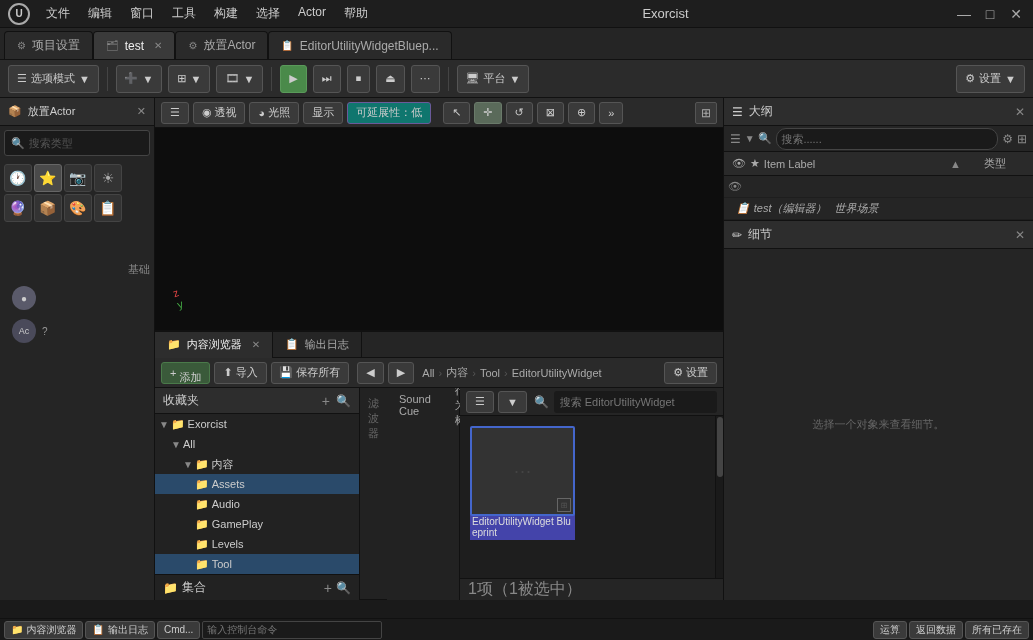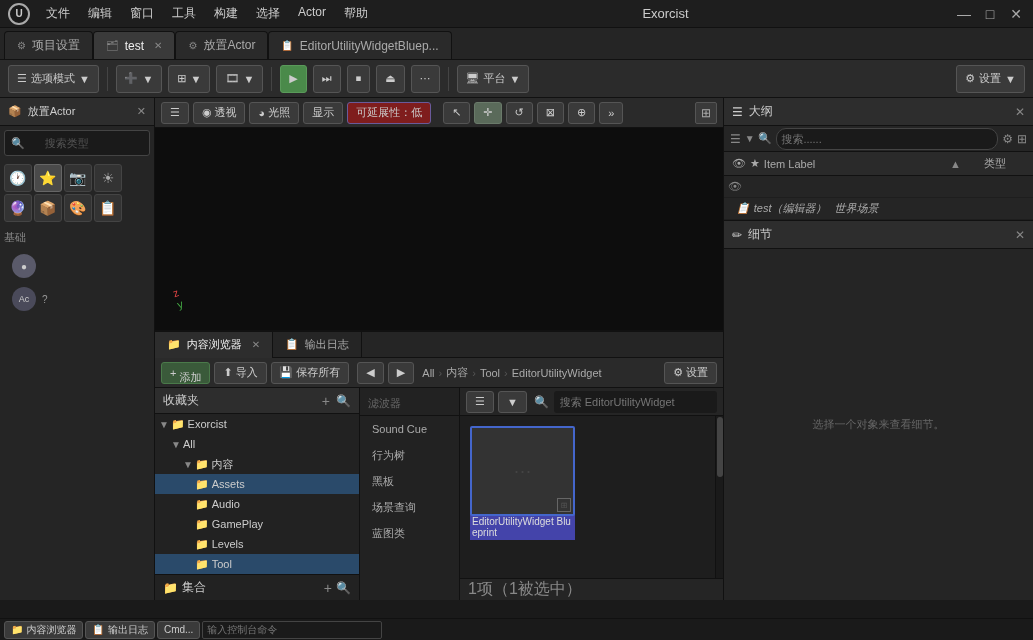--- a/index.html
+++ b/index.html
@@ -182,24 +182,25 @@
       border-radius: 3px;
       display: flex;
       align-items: center;
       justify-content: center;
       cursor: pointer;
       color: #aaa;
       font-size: 14px;
     }
     .category-btn.active { background: #4a4a4a; border-color: #666; }
     .base-label {
-      text-align: left;
+      text-align: right;
       padding: 4px;
       color: #888;
       font-size: 11px;
+      margin-top: 32px;
     }
     .actor-item {
       display: flex;
       align-items: center;
       gap: 6px;
       padding: 4px 8px;
       cursor: pointer;
       border-radius: 3px;
       margin: 1px 4px;
     }
@@ -229,21 +230,21 @@
       border: 1px solid #555;
       border-radius: 3px;
       color: #ccc;
       cursor: pointer;
       display: flex;
       align-items: center;
       gap: 3px;
       font-size: 11px;
     }
     .vp-btn.highlight { background: #5a6a5a; border-color: #6a7a6a; }
-    .vp-btn.accent { background: #7f1d1d; border-color: #6a5a9a; }
+    .vp-btn.accent { background: #0f766e; border-color: #6a5a9a; }
     .viewport-content {
       flex: 1;
       background: #0d0d0d;
       position: relative;
     }
     .axis-indicator {
       position: absolute;
       bottom: 20px;
       left: 20px;
       color: #e04444;
@@ -422,21 +423,20 @@
     }
     .tree-item.selected { background: #2a4a6a; }
     .tree-indent { width: 12px; }
     .tree-arrow { color: #888; font-size: 10px; margin-right: 2px; }
     .tree-folder { color: #d4a844; margin-right: 3px; }
     .filter-panel {
       width: 100px;
       background: #222;
       border-right: 1px solid #111;
       display: flex;
-      flex-direction: column;
       padding-top: 4px;
     }
     .filter-item {
       height: 24px;
       padding: 0 8px;
       display: flex;
       align-items: center;
       cursor: pointer;
       font-size: 11px;
       color: #aaa;
@@ -664,21 +664,21 @@
 <div style="display:flex; height: 502px; position:relative;">
 
   <div class="left-panel">
     <div class="panel-header">
       <span>📦</span>
       <span>放置Actor</span>
       <span class="panel-close">✕</span>
     </div>
     <div class="search-box">
       <span>🔍</span>
-      <span style="color:#555;margin-left:16px;">搜索类型</span>
+      <span style="color:#555;">搜索类型</span>
     </div>
     <div class="actor-categories">
       <div class="category-btn">🕐</div>
       <div class="category-btn active">⭐</div>
       <div class="category-btn">📷</div>
       <div class="category-btn">☀</div>
       <div class="category-btn">🔮</div>
       <div class="category-btn">📦</div>
       <div class="category-btn">🎨</div>
       <div class="category-btn">📋</div>
@@ -932,13 +932,18 @@
     <span>内容浏览器</span>
   </div>
   <div class="cb-btn" style="font-size:10px;padding:0 6px;height:18px;">
     <span>📋</span>
     <span>输出日志</span>
   </div>
   <div class="cb-btn" style="font-size:10px;padding:0 6px;height:18px;">
     <span>Cmd...</span>
   </div>
   <input type="text" style="height: 18px; background: rgb(26, 26, 26); border: 1px solid rgb(68, 68, 68); border-radius: 2px; color: rgb(170, 170, 170); font-size: 10px; padding: 0px 4px; width: 180px; outline: none;" placeholder="输入控制台命令">
+  <div style="margin-left:auto;display:flex;gap:2px;">
+    <div class="cb-btn" style="font-size:10px;padding:0 6px;height:18px;">运算</div>
+    <div class="cb-btn" style="font-size:10px;padding:0 6px;height:18px;">返回数据</div>
+    <div class="cb-btn" style="font-size:10px;padding:0 6px;height:18px;">所有已存在</div>
+  </div>
 </div>
 
 </body></html>

